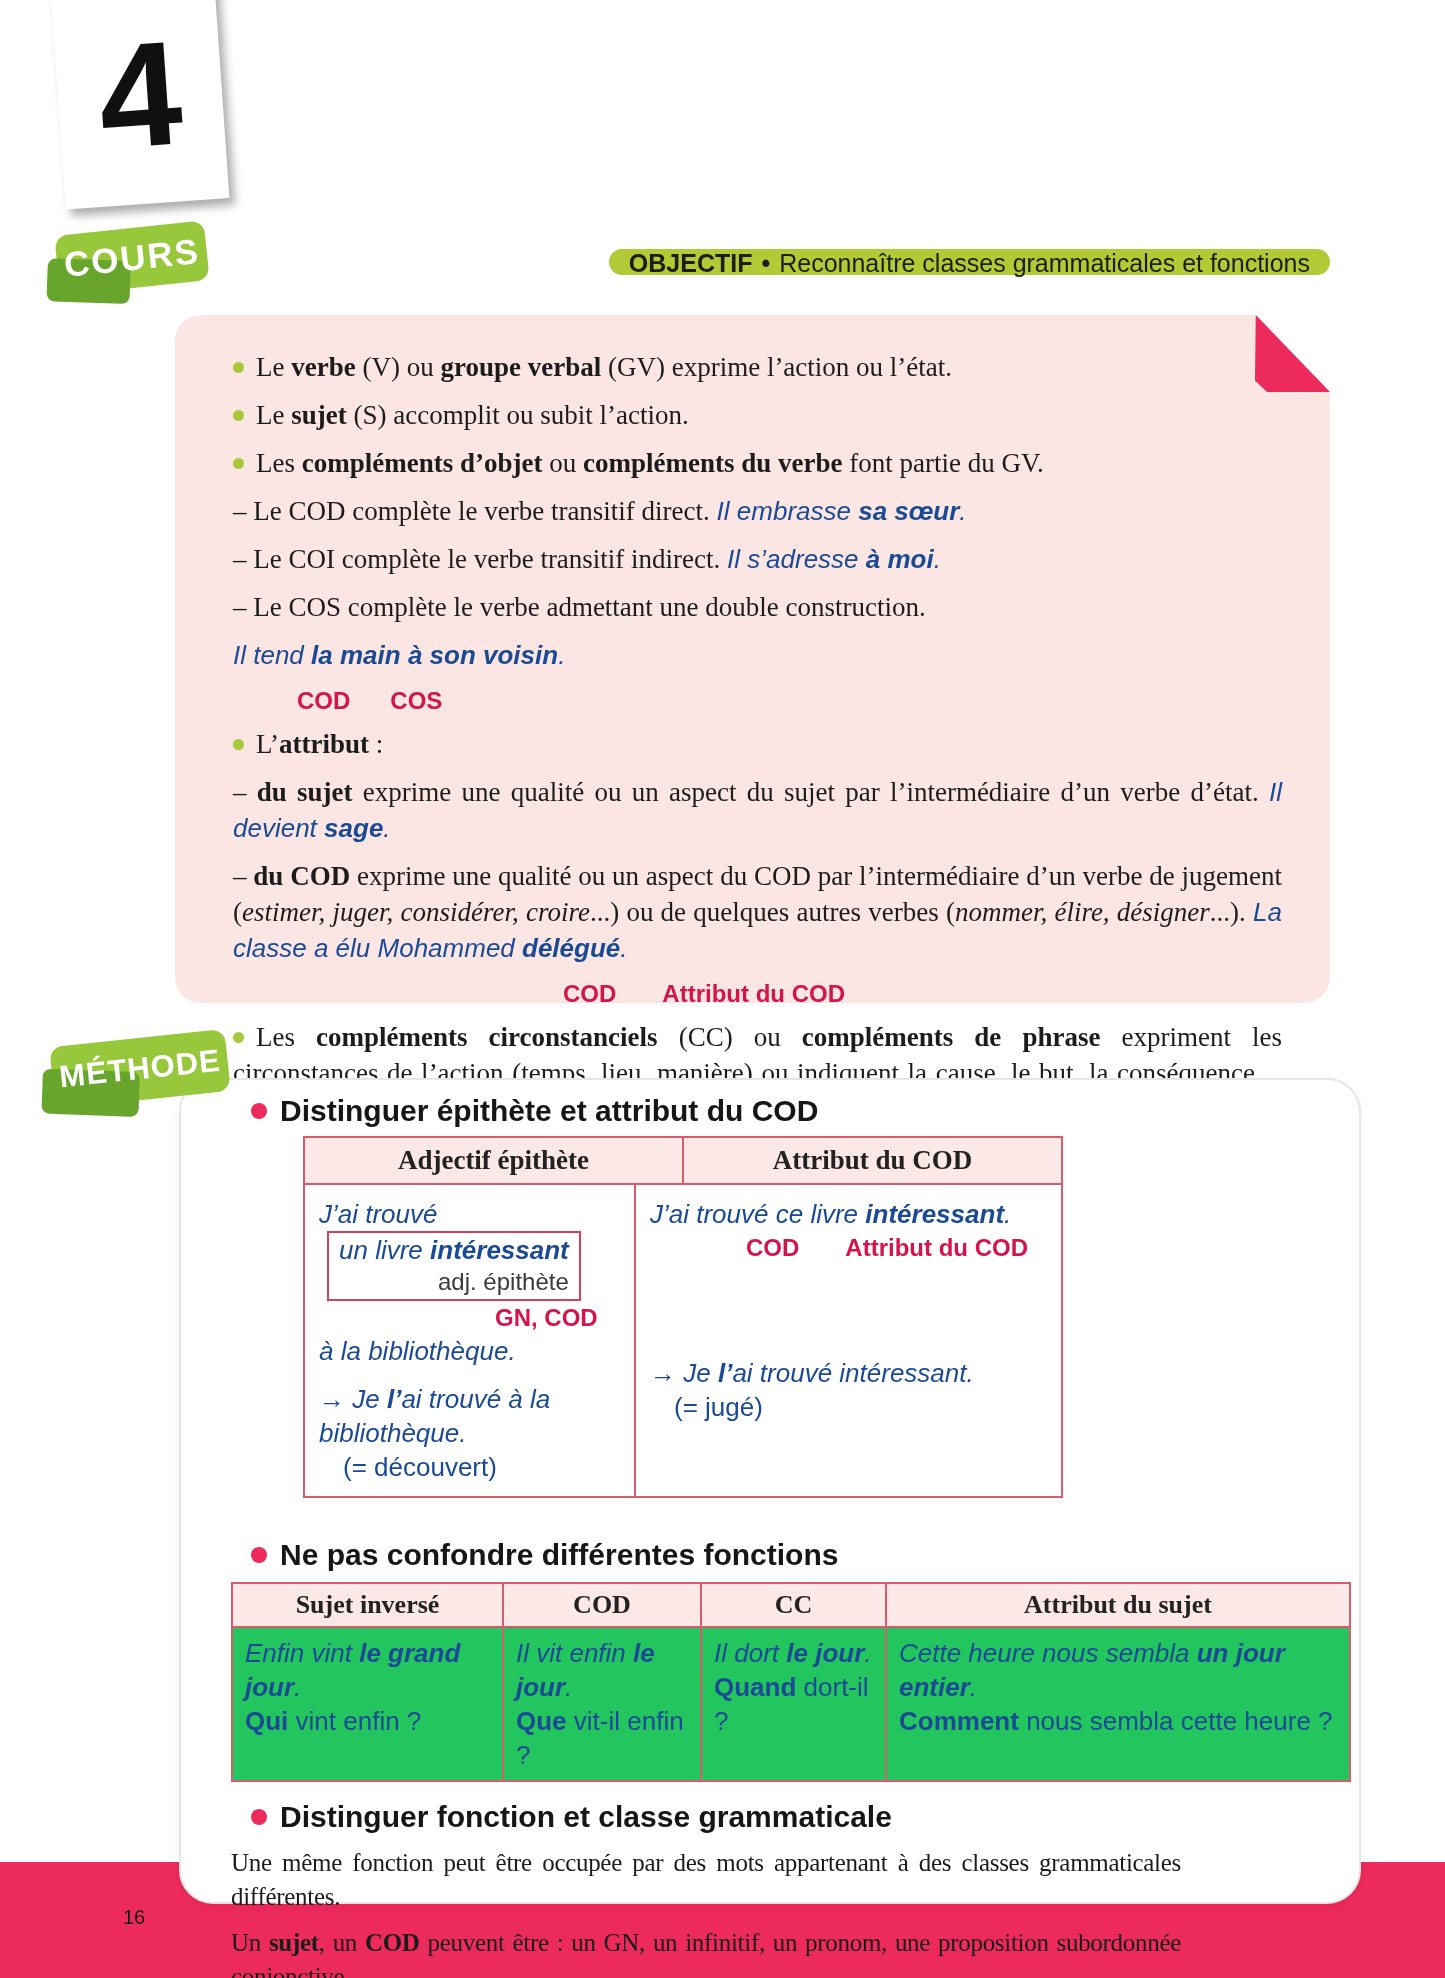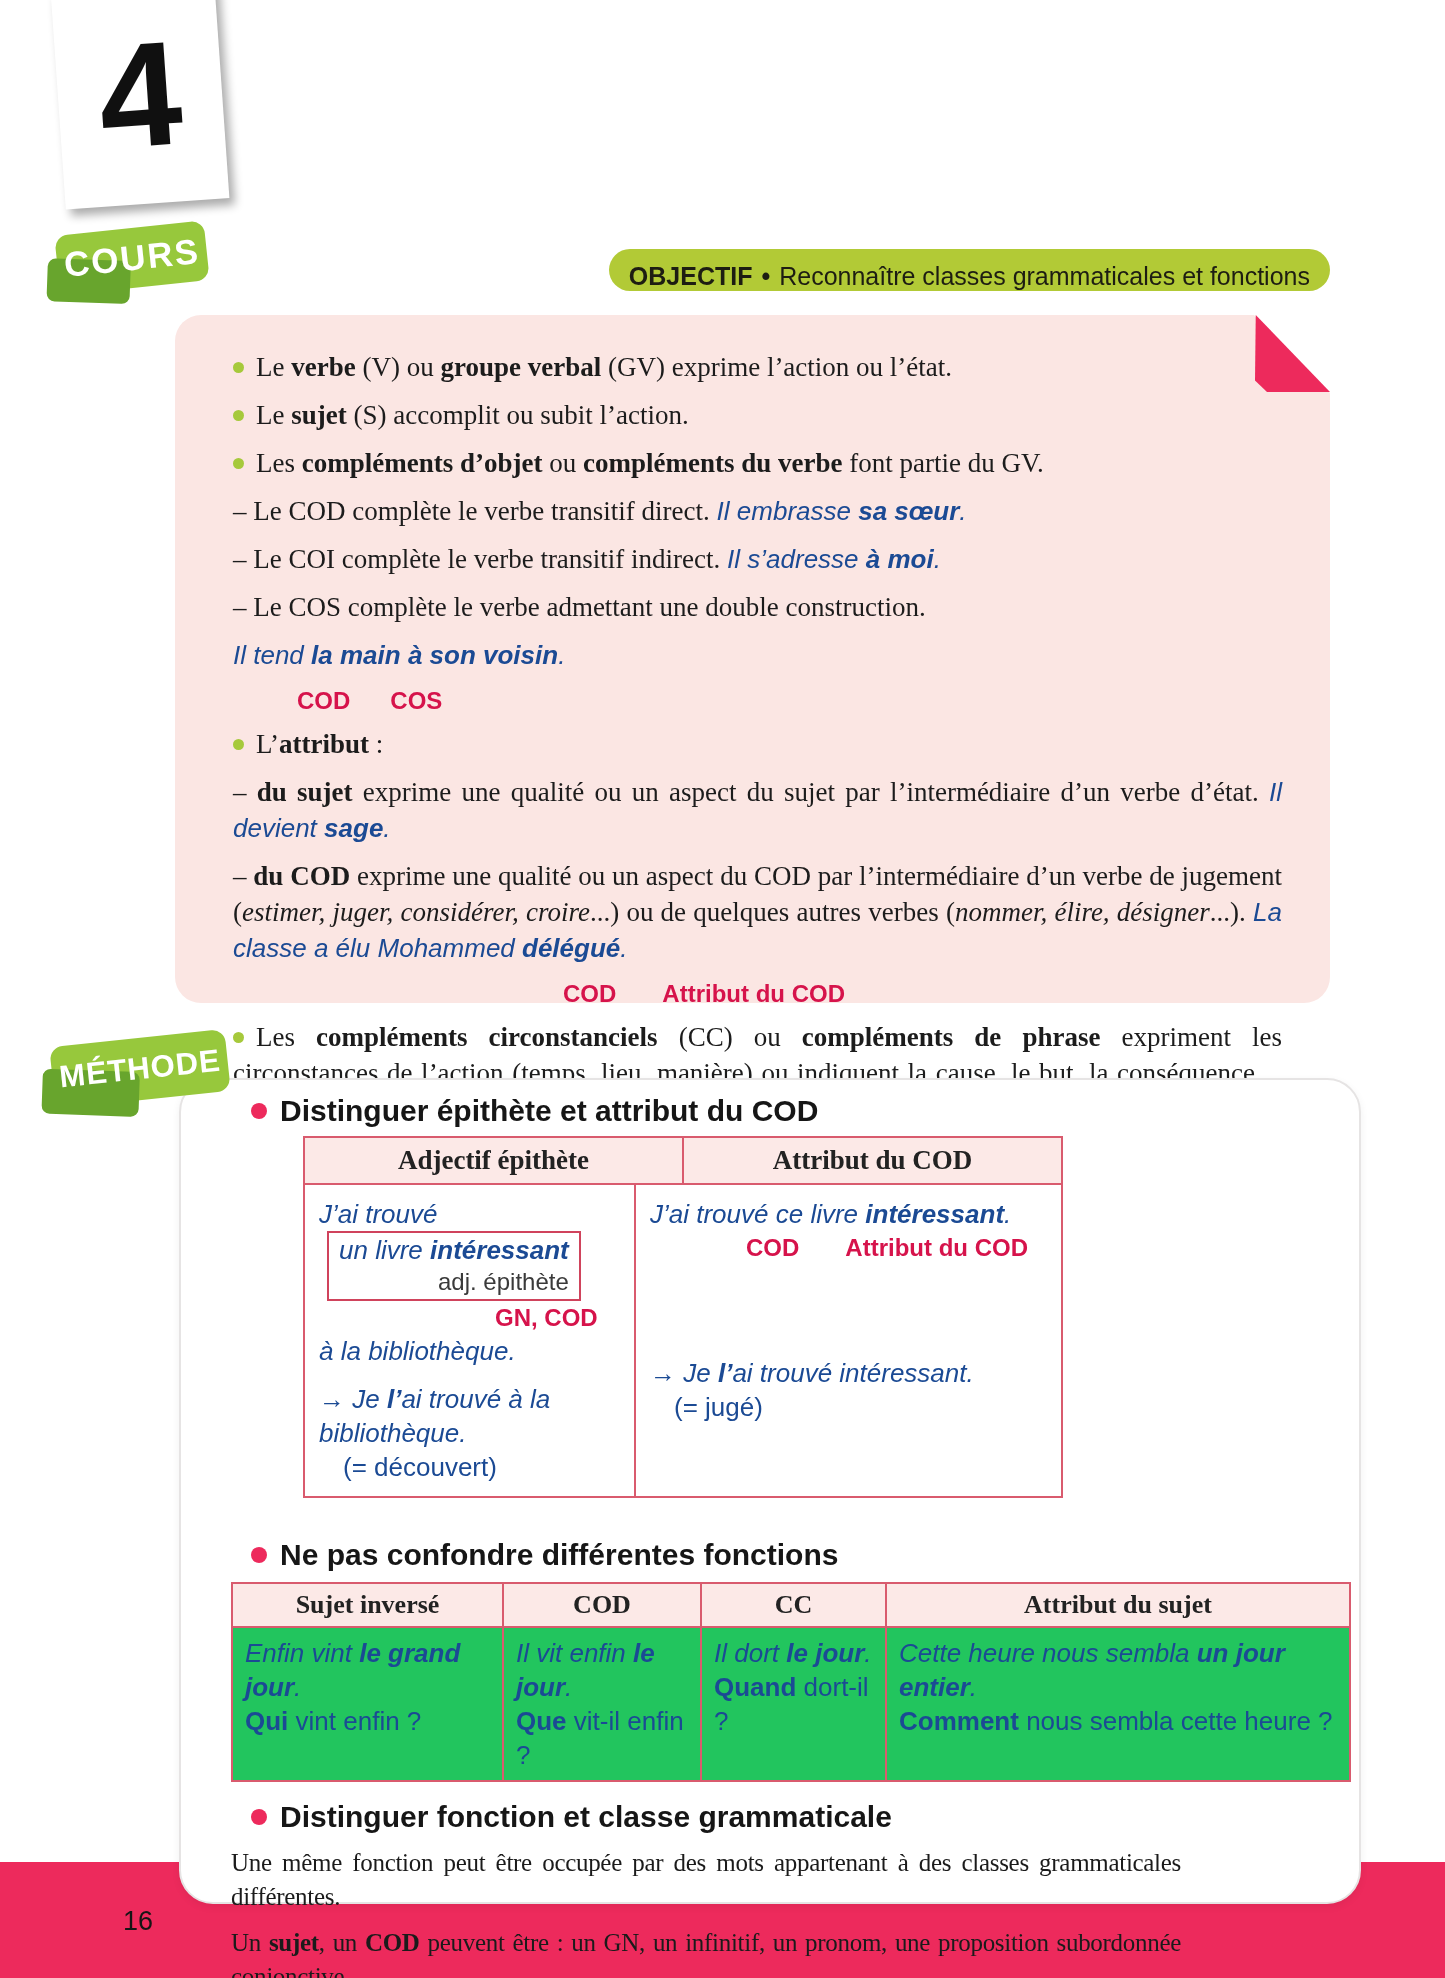--- a/index.html
+++ b/index.html
@@ -21,21 +21,21 @@
   
   .banner{position:absolute;left:233px;top:0;width:1119px;height:222px;background:var(--crimson);}
   .banner .category{position:absolute;left:46px;top:24px;font-family:"Liberation Sans",sans-serif;
         font-weight:700;font-size:21px;color:#fff;letter-spacing:.5px;}
   .banner .title{position:absolute;left:44px;top:66px;font-family:"Liberation Sans",sans-serif;
         font-weight:700;font-size:46px;color:#fff;letter-spacing:-.5px;}
   .num-card{position:absolute;left:58px;top:-14px;width:164px;height:218px;background:#fff;
         transform:rotate(-4deg);box-shadow:5px 7px 10px rgba(0,0,0,.33);
         display:flex;align-items:center;justify-content:center;z-index:2;}
   .num-card .num{font-family:"Liberation Sans",sans-serif;font-weight:800;font-size:148px;color:#101010;line-height:1;}
-  .objective{position:absolute;right:115px;top:249px;height:42px;display:inline-flex;align-items:flex-end;
+  .objective{position:absolute;right:115px;top:249px;height:26px;display:inline-flex;align-items:flex-start;
         gap:9px;padding:0 20px;background:var(--olive);border-radius:21px;white-space:nowrap;
         font-family:"Liberation Sans",sans-serif;font-size:25px;color:#1d1d12;z-index:2;}
   .objective .lbl{font-weight:700;}
   .objective .sep{font-weight:700;}
 
   
   .tag{position:absolute;background:var(--green);border-radius:13px;display:flex;align-items:center;
         justify-content:center;color:#fff;font-family:"Liberation Sans",sans-serif;font-weight:700;z-index:3;}
   .tag::before{content:"";position:absolute;left:-12px;bottom:-10px;width:55%;height:72%;
         background:var(--greendark);border-radius:8px;transform:rotate(8deg);z-index:-1;}
@@ -108,21 +108,21 @@
         line-height:34px;min-height:128px;box-sizing:border-box;}
   .t2 .td + .td{border-left:2px solid var(--tborder);}
 
   
   .m-para{width:950px;margin:12px 0 0 0;font-family:"Liberation Serif",serif;font-size:25px;
         line-height:34px;color:#1b1b1b;text-align:justify;letter-spacing:-.3px;}
 
   
   .footer-bar{position:absolute;left:0;top:1862px;width:1445px;height:116px;background:var(--crimson);z-index:1;}
   .page-num{position:absolute;left:123px;top:1906px;font-family:"Liberation Sans",sans-serif;
-        font-size:27px;color:#151515;z-index:2;}
+        font-size:20px;color:#151515;z-index:2;}
 </style>
 </head>
 <body>
 
 <div class="page">
 
   <div class="num-card">
     <span class="num">4</span>
   </div>
   <div class="objective">

